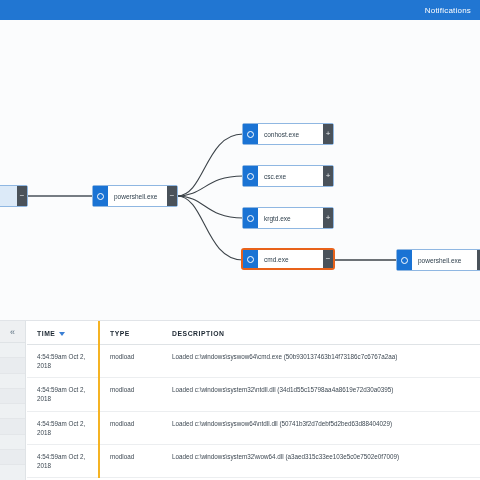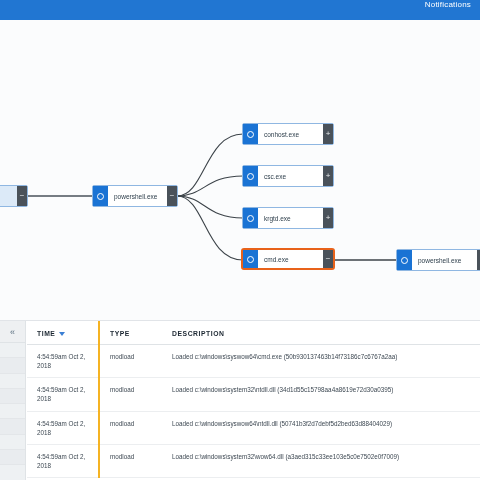--- a/index.html
+++ b/index.html
@@ -10,21 +10,21 @@
     background: #ffffff;
     font-family: "Liberation Sans", sans-serif;
   }
 
   #app { position: relative; width: 480px; height: 480px; background: #fff; }
 
   
   .topbar {
     position: absolute; left: 0; top: 0; width: 480px; height: 20px;
     background: #2176d2;
-    display: flex; align-items: flex-start; justify-content: flex-end;
+    display: flex; align-items: center; justify-content: flex-end;
   }
   .topbar .notif {
     color: #ffffff; font-size: 8px; letter-spacing: .2px;
     padding-right: 9px; white-space: nowrap;
   }
 
   
   .canvas {
     position: absolute; left: 0; top: 20px; width: 480px; height: 300px;
     background: #fbfcfd;

